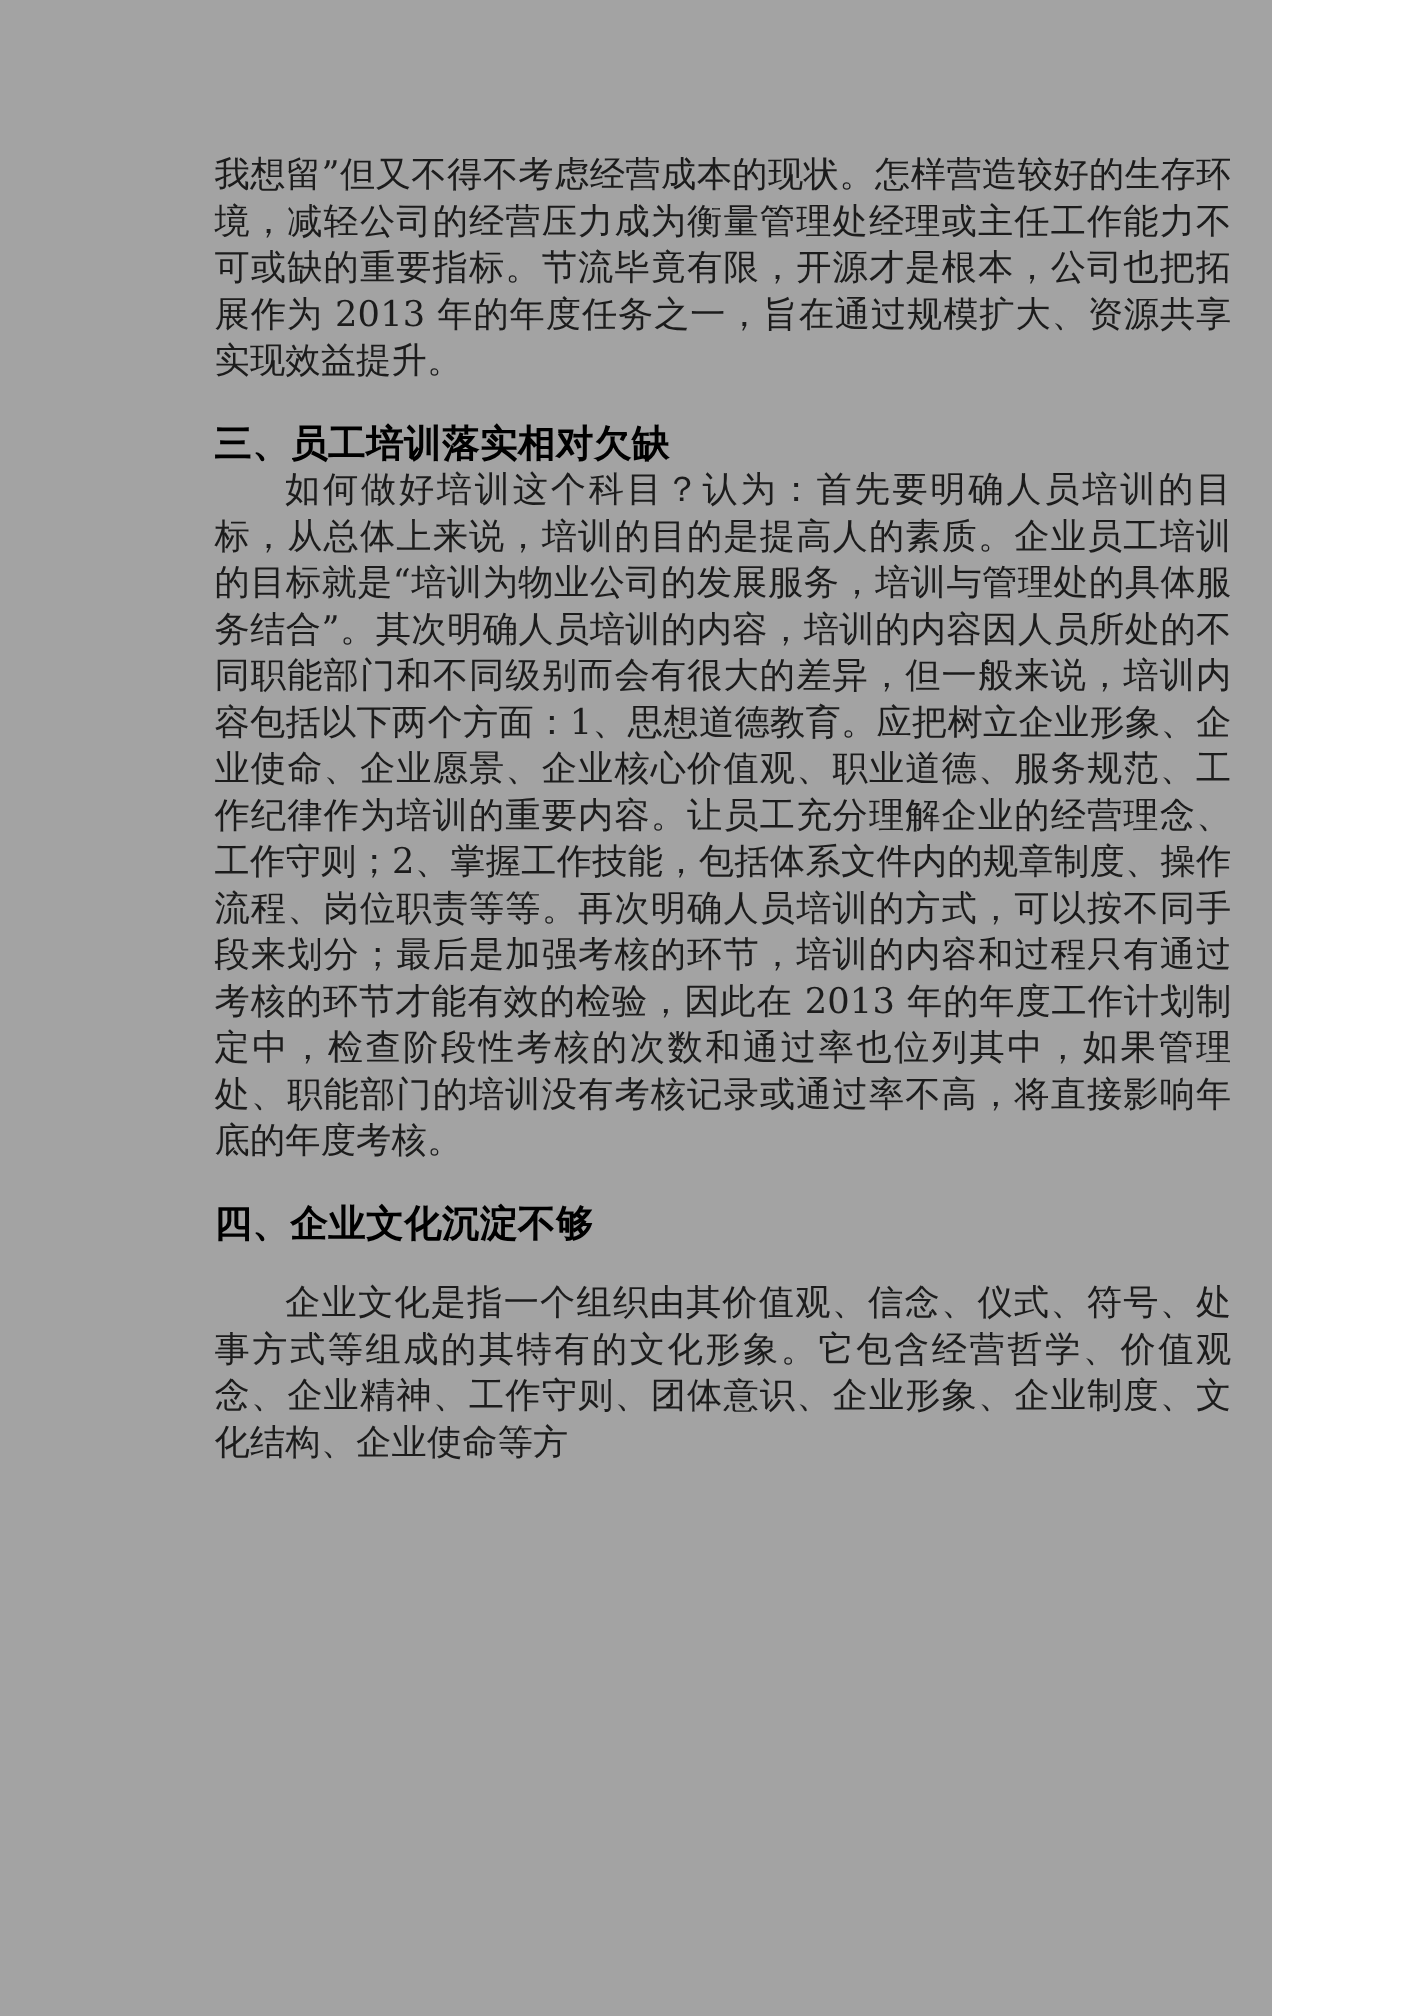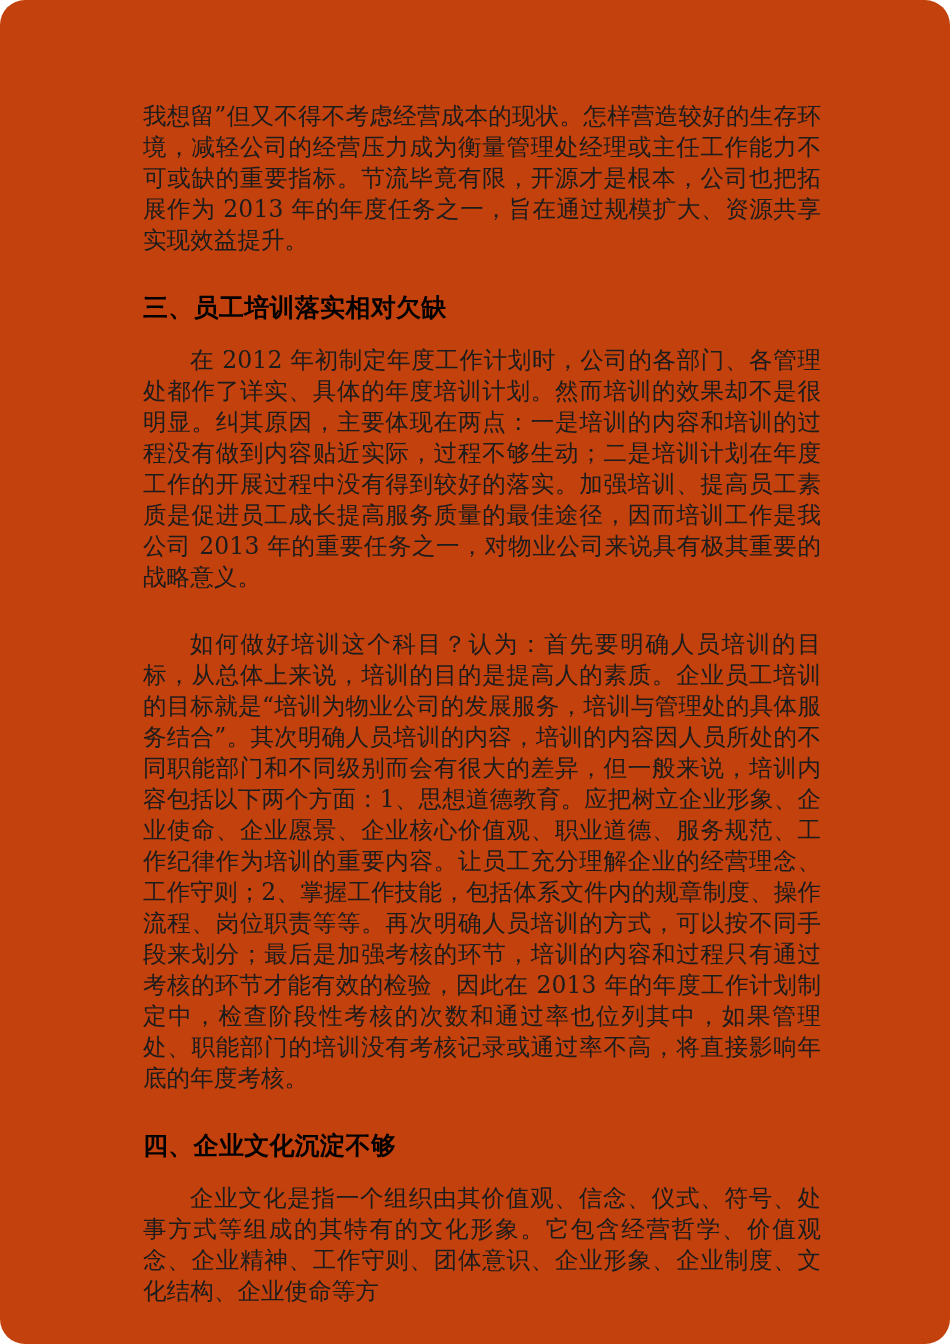--- a/index.html
+++ b/index.html
@@ -3,26 +3,25 @@
 <meta charset="utf-8">
 <style>
   html, body {
     margin: 0;
     padding: 0;
     background: #ffffff;
   }
 
   .page {
     position: relative;
-    width: 950px;
+    width: 848px;
     height: 1344px;
-    background: #c2410c;
+    background: #a3a3a3;
     box-sizing: border-box;
     overflow: hidden;
-    border-radius: 25px;
   }
 
   .content {
     position: absolute;
     left: 143px;
     top: 101px;
     width: 678px;
   }
 
   .para {
@@ -51,38 +50,37 @@
     font-size: 25px;
     font-weight: 700;
     line-height: 31px;
     color: #000000;
     margin: 0;
     text-align: left;
     letter-spacing: 0.3px;
   }
 
   .block-gap-before-heading {
-    margin-top: 36px;
+    margin-top: 24px;
   }
 
   .block-gap-after-heading {
     margin-top: 22px;
   }
 </style>
 </head>
 <body>
 
 <div class="page">
   <div class="content">
 
     <p class="para no-indent">我想留”但又不得不考虑经营成本的现状。怎样营造较好的生存环境，减轻公司的经营压力成为衡量管理处经理或主任工作能力不可或缺的重要指标。节流毕竟有限，开源才是根本，公司也把拓展作为 2013 年的年度任务之一，旨在通过规模扩大、资源共享实现效益提升。</p>
 
     <h2 class="heading block-gap-before-heading">三、员工培训落实相对欠缺</h2>
 
-    <p class="para block-gap-after-heading">在 2012 年初制定年度工作计划时，公司的各部门、各管理处都作了详实、具体的年度培训计划。然而培训的效果却不是很明显。纠其原因，主要体现在两点：一是培训的内容和培训的过程没有做到内容贴近实际，过程不够生动；二是培训计划在年度工作的开展过程中没有得到较好的落实。加强培训、提高员工素质是促进员工成长提高服务质量的最佳途径，因而培训工作是我公司 2013 年的重要任务之一，对物业公司来说具有极其重要的战略意义。</p>
 
     <p class="para">如何做好培训这个科目？认为：首先要明确人员培训的目标，从总体上来说，培训的目的是提高人的素质。企业员工培训的目标就是“培训为物业公司的发展服务，培训与管理处的具体服务结合”。其次明确人员培训的内容，培训的内容因人员所处的不同职能部门和不同级别而会有很大的差异，但一般来说，培训内容包括以下两个方面：1、思想道德教育。应把树立企业形象、企业使命、企业愿景、企业核心价值观、职业道德、服务规范、工作纪律作为培训的重要内容。让员工充分理解企业的经营理念、工作守则；2、掌握工作技能，包括体系文件内的规章制度、操作流程、岗位职责等等。再次明确人员培训的方式，可以按不同手段来划分；最后是加强考核的环节，培训的内容和过程只有通过考核的环节才能有效的检验，因此在 2013 年的年度工作计划制定中，检查阶段性考核的次数和通过率也位列其中，如果管理处、职能部门的培训没有考核记录或通过率不高，将直接影响年底的年度考核。</p>
 
     <h2 class="heading block-gap-before-heading">四、企业文化沉淀不够</h2>
 
     <p class="para block-gap-after-heading">企业文化是指一个组织由其价值观、信念、仪式、符号、处事方式等组成的其特有的文化形象。它包含经营哲学、价值观念、企业精神、工作守则、团体意识、企业形象、企业制度、文化结构、企业使命等方</p>
 
   </div>
 </div>
 

